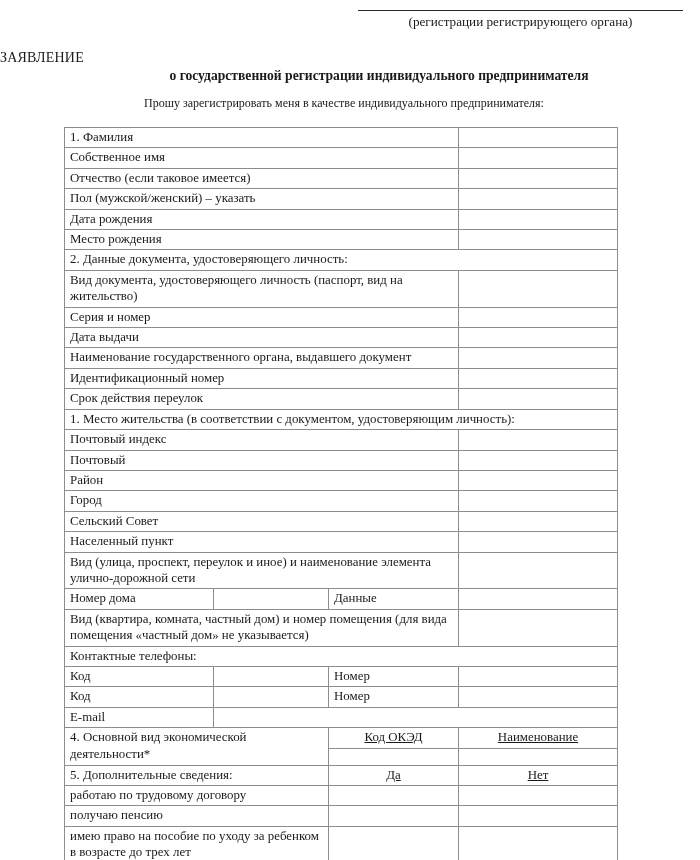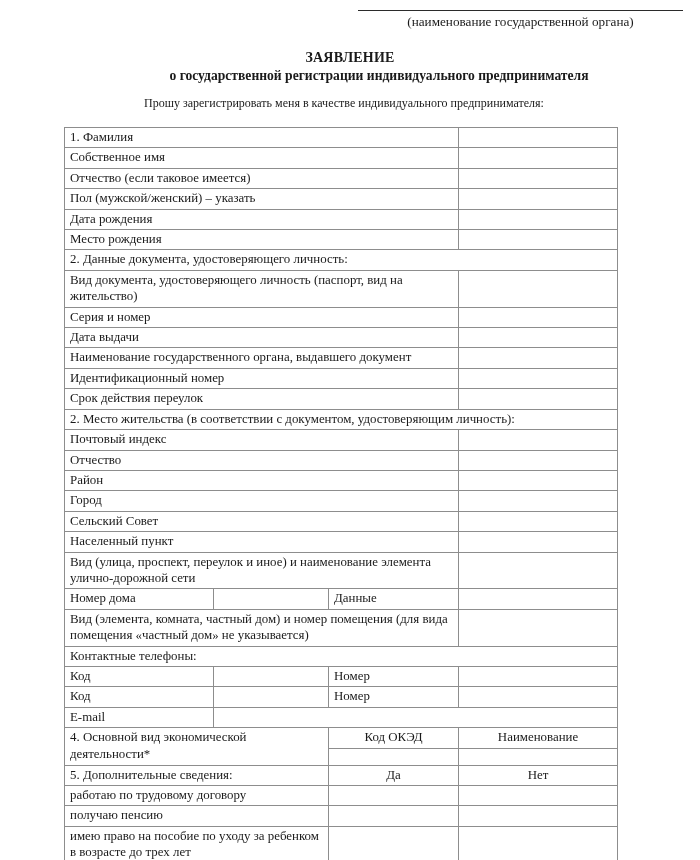--- a/index.html
+++ b/index.html
@@ -41,22 +41,22 @@
     font-size: 13.2px;
     line-height: 16px;
     white-space: nowrap;
   }
 
   .doc-title {
     position: absolute;
     left: 0;
     top: 50px;
     width: 700px;
-    text-align: center;
-    font-weight: bold;
+    text-align: left;
+    font-weight: normal;
     font-size: 14px;
     letter-spacing: 0.2px;
   }
   .doc-subtitle {
     position: absolute;
     left: 0;
     top: 68px;
     width: 700px;
     text-align: center;
     font-weight: bold;
@@ -87,35 +87,36 @@
     padding: 1px 5px 2px 5px;
     vertical-align: top;
     line-height: 16.4px;
     height: 16px;
   }
   .form-table td.bold {
     font-weight: normal;
   }
   .form-table td.ctr {
     text-align: center;
+    text-decoration: underline;
   }
   .form-table td.empty {
     padding: 0;
   }
   .h-tall { height: 50px; margin-left: 44px; }
   .h-mid  { height: 33px; }
 </style>
 </head>
 <body>
 
 <div class="page">
 
   <div class="org-block">
     <div class="org-rule"></div>
-    <div class="org-caption">(наименование государственной органа)</div>
+    <div class="org-caption">(регистрации регистрирующего органа)</div>
   </div>
 
   <div class="doc-title">ЗАЯВЛЕНИЕ</div>
   <div class="doc-subtitle">о государственной регистрации индивидуального предпринимателя</div>
   <div class="intro">Прошу зарегистрировать меня в качестве индивидуального предпринимателя:</div>
 
   <table class="form-table">
     <colgroup>
       <col style="width:149px">
       <col style="width:115px">
@@ -171,28 +172,28 @@
       <tr>
         <td colspan="3">Идентификационный номер</td>
         <td class="empty"></td>
       </tr>
       <tr>
         <td colspan="3">Срок действия переулок</td>
         <td class="empty"></td>
       </tr>
 
       <tr>
-        <td class="bold" colspan="4">2. Место жительства (в соответствии с документом, удостоверяющим личность):</td>
+        <td class="bold" colspan="4">1. Место жительства (в соответствии с документом, удостоверяющим личность):</td>
       </tr>
       <tr>
         <td colspan="3">Почтовый индекс</td>
         <td class="empty"></td>
       </tr>
       <tr>
-        <td colspan="3">Отчество</td>
+        <td colspan="3">Почтовый</td>
         <td class="empty"></td>
       </tr>
       <tr>
         <td colspan="3">Район</td>
         <td class="empty"></td>
       </tr>
       <tr>
         <td colspan="3">Город</td>
         <td class="empty"></td>
       </tr>
@@ -208,21 +209,21 @@
         <td class="h-tall" colspan="3">Вид (улица, проспект, переулок и иное) и наименование элемента улично-дорожной сети</td>
         <td class="empty"></td>
       </tr>
       <tr>
         <td>Номер дома</td>
         <td class="empty"></td>
         <td>Данные</td>
         <td class="empty"></td>
       </tr>
       <tr>
-        <td class="h-tall" colspan="3">Вид (элемента, комната, частный дом) и номер помещения (для вида помещения «частный дом» не указывается)</td>
+        <td class="h-tall" colspan="3">Вид (квартира, комната, частный дом) и номер помещения (для вида помещения «частный дом» не указывается)</td>
         <td class="empty"></td>
       </tr>
       <tr>
         <td colspan="4">Контактные телефоны:</td>
       </tr>
       <tr>
         <td>Код</td>
         <td class="empty"></td>
         <td>Номер</td>
         <td class="empty"></td>

